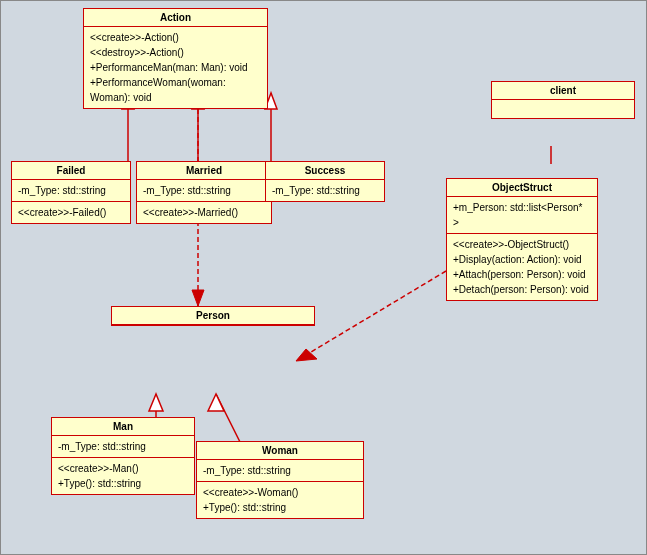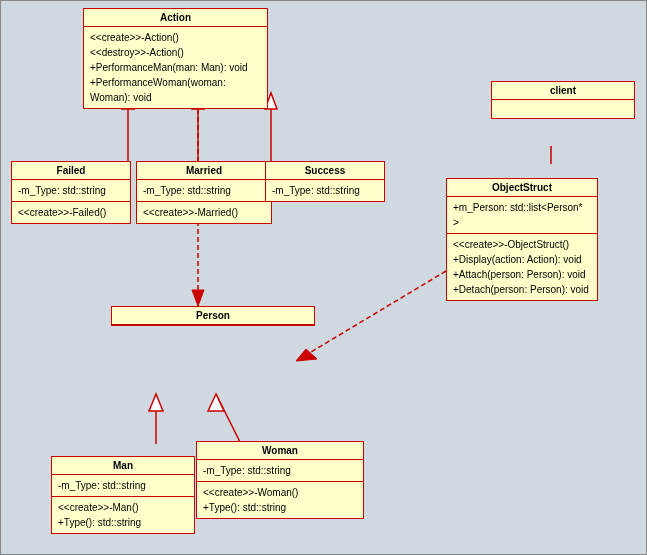--- a/index.html
+++ b/index.html
@@ -146,21 +146,21 @@
       +Detach(person: Person): void
     </div>
   </div>
 
   <div class="uml-class" style="left:110px; top:305px; width:204px;">
     <div class="class-header">
       <span>Person</span>
     </div>
   </div>
 
-  <div class="uml-class" style="left:50px; top:455px; width:144px;">
+  <div class="uml-class" style="left:50px; top:416px; width:144px;">
     <div class="class-header">
       <span>Man</span>
     </div>
     <div class="class-section">
       -m_Type: std::string
     </div>
     <div class="class-section">
       &lt;&lt;create&gt;&gt;-Man()<br>
       +Type(): std::string
     </div>

